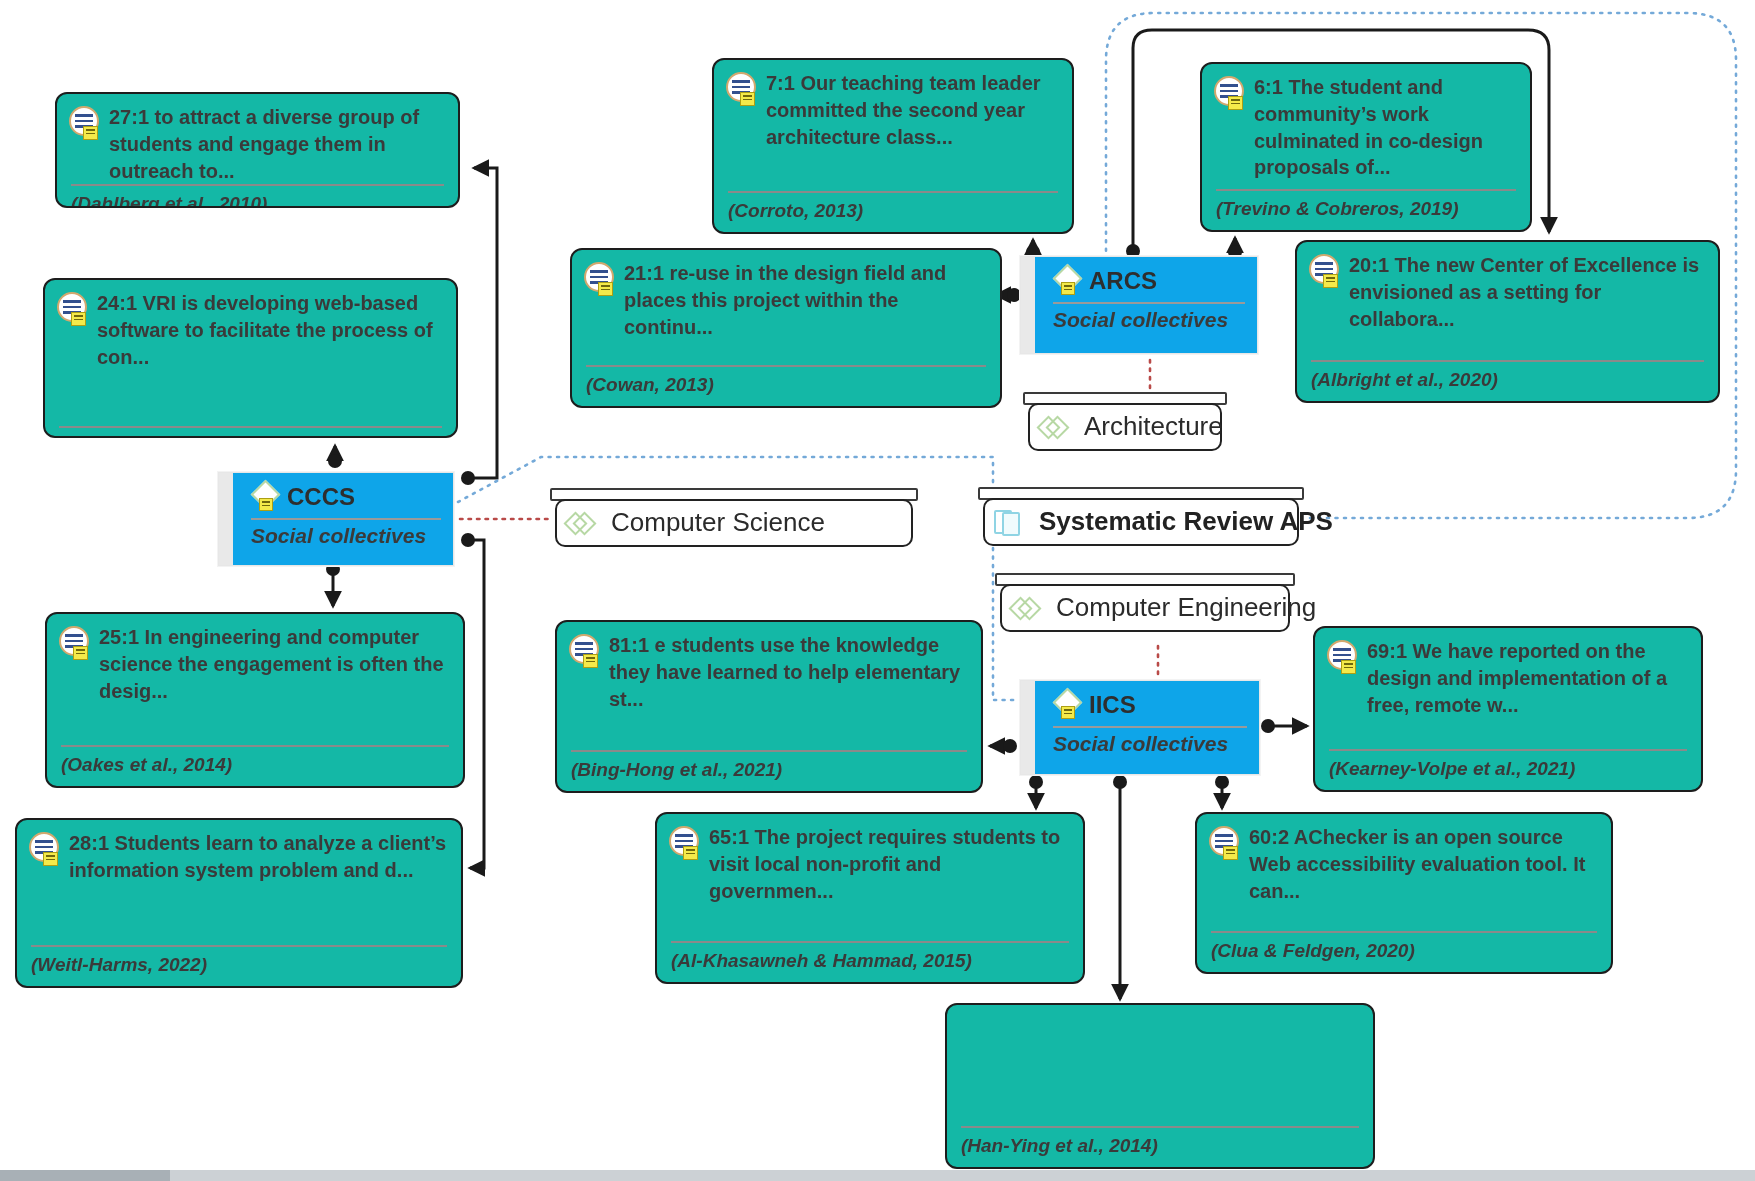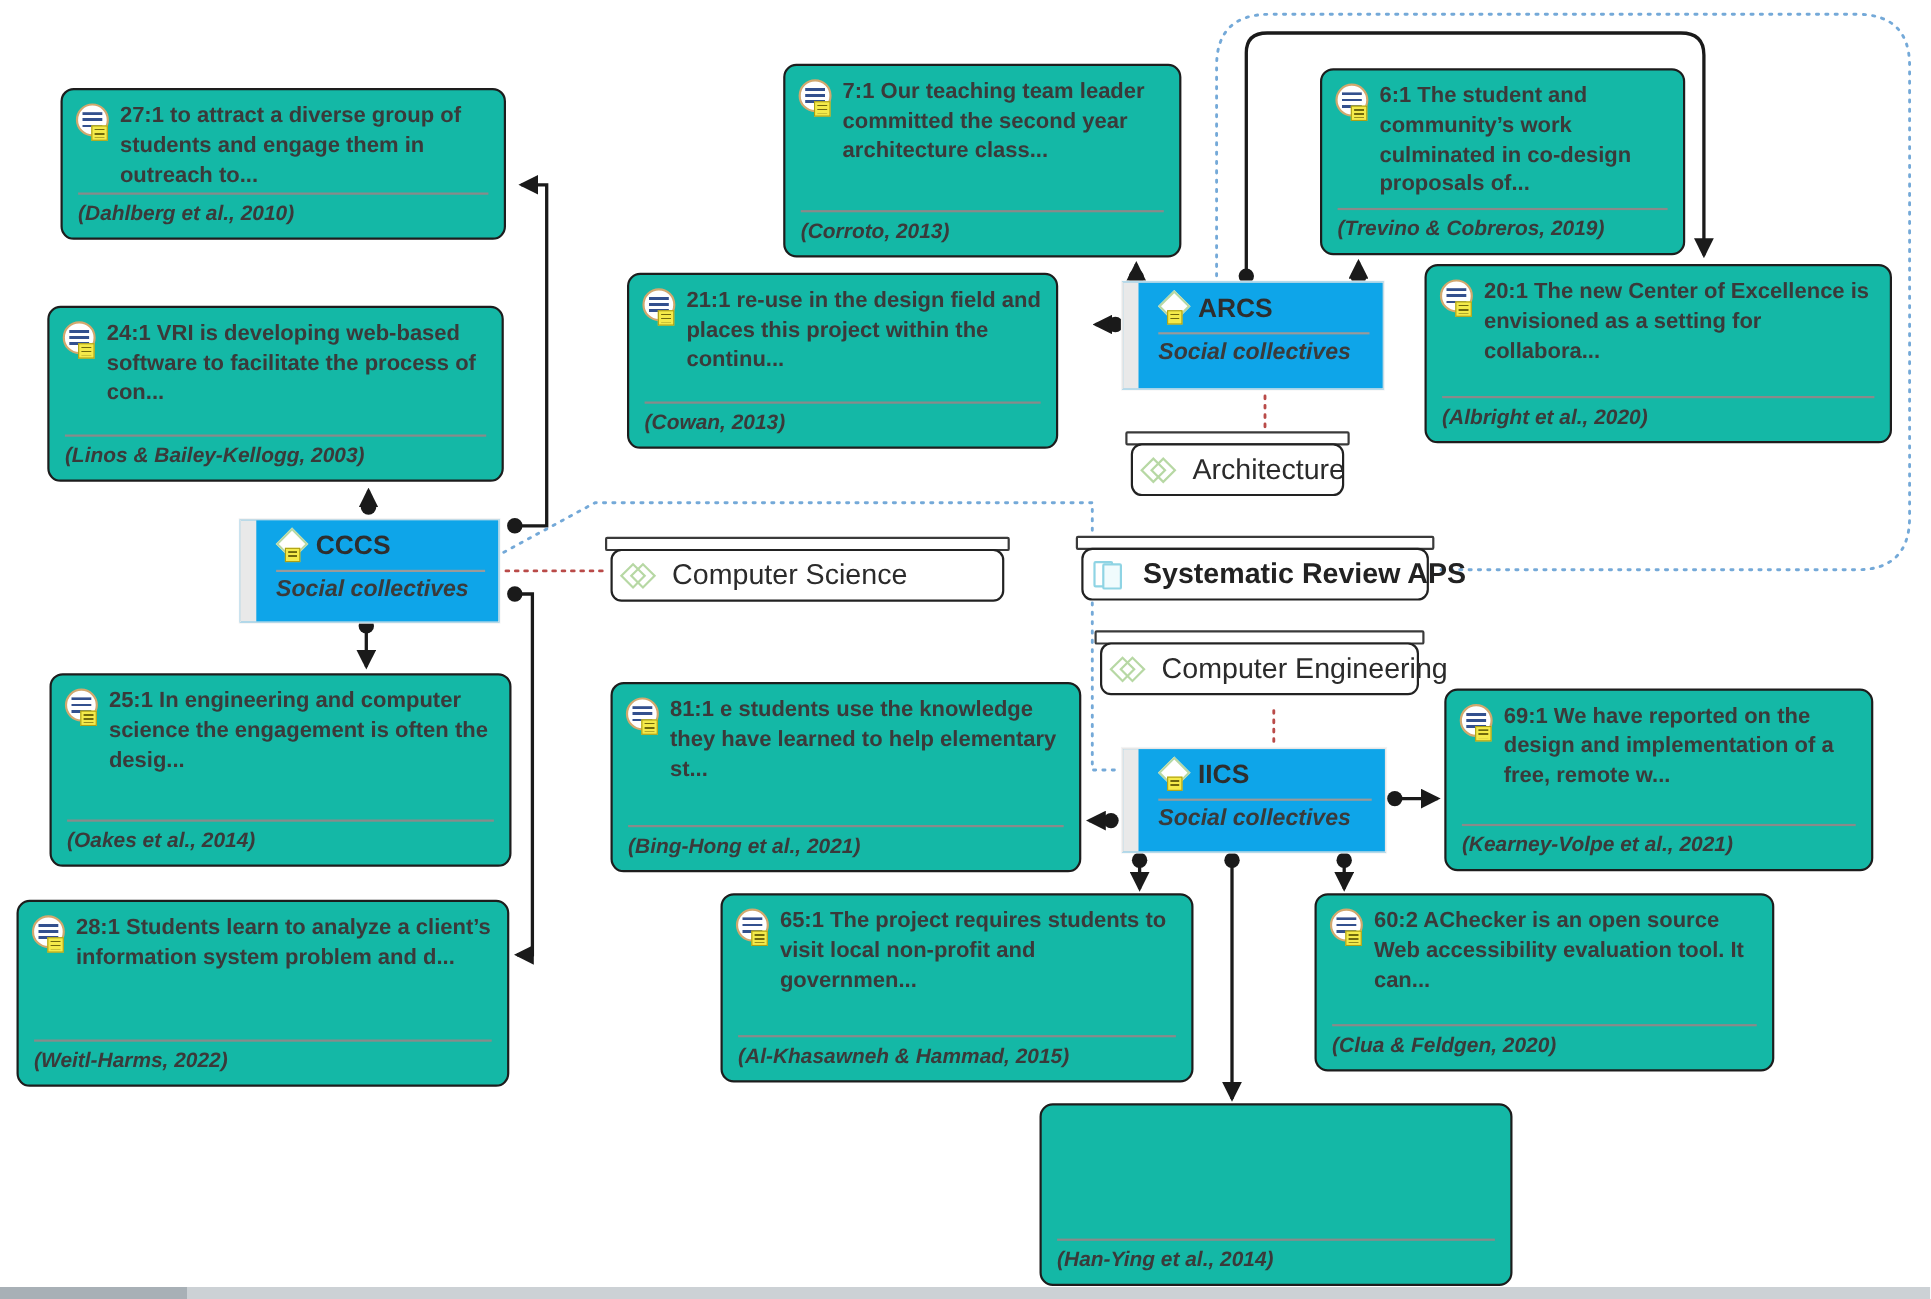--- a/index.html
+++ b/index.html
@@ -131,42 +131,41 @@
       <path d="M1150,360 L1150,392"></path>
       <path d="M1158,646 L1158,676"></path>
     </g>
 
     <g stroke="#74a9d8" stroke-width="2.6" fill="none" stroke-linecap="round" stroke-dasharray="2 6.5">
       <path d="M1310,518 L1688,518 Q1736,518 1736,470 L1736,60 Q1736,13 1688,13 L1154,13 Q1106,13 1106,60 L1106,252"></path>
       <path d="M458,502 L541,457 L993,457 L993,700 L1016,700"></path>
     </g>
   </svg>
 
-  <div class="node quote" style="left:55px;top:80px;width:405px;height:138px">
+  <div class="node quote" style="left:55px;top:92px;width:405px;height:116px">
     <div class="qrow">
       <span class="qicon">
           <span class="circ"></span>
           <span class="sticky"></span>
         </span>
       <p class="qtext"><span class="qref">27:1</span> <span>to attract a diverse  group of students and engage them in outreach to...</span></p>
     </div>
     <div class="qsep"></div>
     <p class="qcite">(Dahlberg et al., 2010)</p>
   </div>
 
   <div class="node quote" style="left:43px;top:278px;width:415px;height:160px">
     <div class="qrow">
       <span class="qicon">
           <span class="circ"></span>
           <span class="sticky"></span>
         </span>
       <p class="qtext"><span class="qref">24:1</span> <span>VRI is developing web-based software to  facilitate the process of con...</span></p>
     </div>
     <div class="qsep"></div>
-    <p class="qcite">(Linos &amp;  Bailey-Kellogg, 2003)</p>
   </div>
 
   <div class="node quote" style="left:45px;top:612px;width:420px;height:176px">
     <div class="qrow">
       <span class="qicon">
           <span class="circ"></span>
           <span class="sticky"></span>
         </span>
       <p class="qtext"><span class="qref">25:1</span> <span>In engineering and computer science the  engagement is often the desig...</span></p>
     </div>
@@ -191,21 +190,21 @@
       <span class="qicon">
           <span class="circ"></span>
           <span class="sticky"></span>
         </span>
       <p class="qtext"><span class="qref">7:1</span> <span>Our teaching team leader committed the  second year architecture class...</span></p>
     </div>
     <div class="qsep"></div>
     <p class="qcite">(Corroto, 2013)</p>
   </div>
 
-  <div class="node quote" style="left:570px;top:248px;width:392px;height:160px">
+  <div class="node quote" style="left:570px;top:248px;width:432px;height:160px">
     <div class="qrow">
       <span class="qicon">
           <span class="circ"></span>
           <span class="sticky"></span>
         </span>
       <p class="qtext"><span class="qref">21:1</span> <span>re-use in the design field and places this project within the continu...</span></p>
     </div>
     <div class="qsep"></div>
     <p class="qcite">(Cowan, 2013)</p>
   </div>

